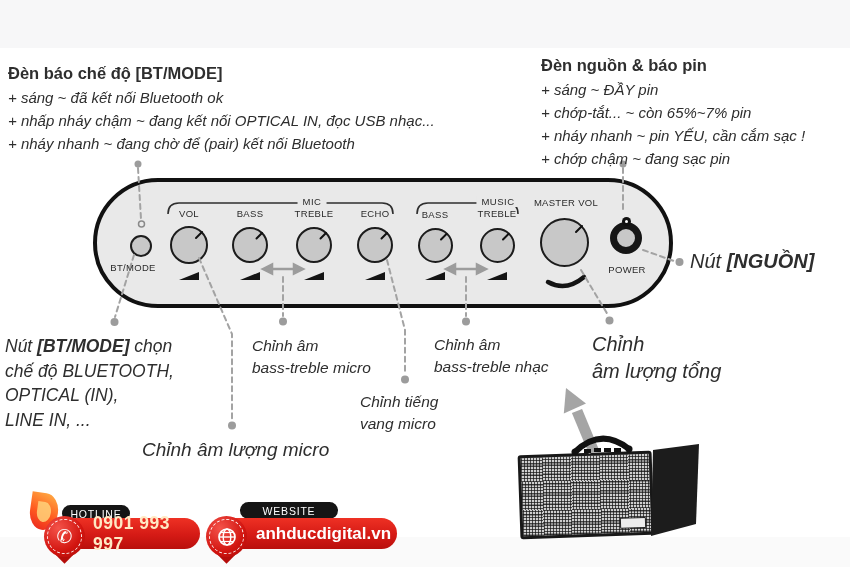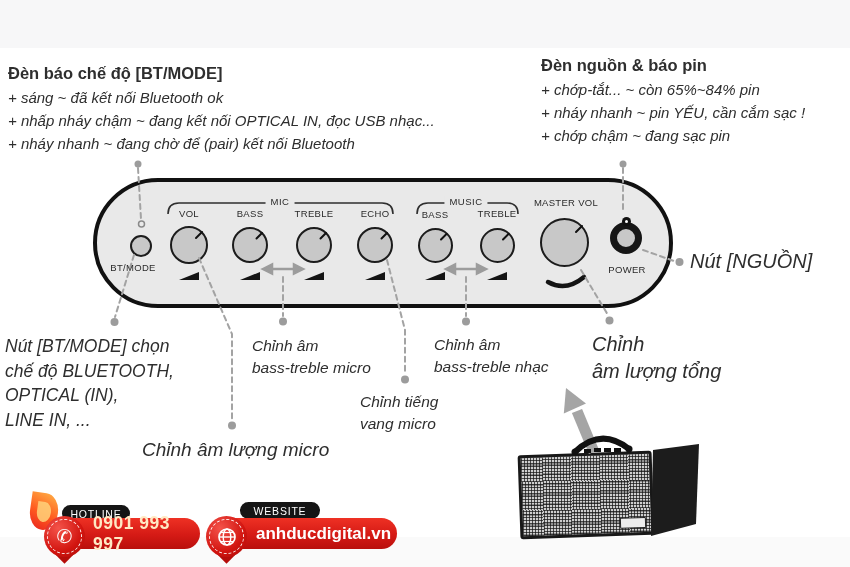--- a/index.html
+++ b/index.html
@@ -27,28 +27,28 @@
   #k-ubass{left:418px;top:228px;width:35px;height:35px;}
   #k-utreble{left:480px;top:228px;width:35px;height:35px;}
   #k-master{left:540px;top:218px;width:49px;height:49px;border-width:2.5px;}
   #k-power{left:610px;top:222px;width:32px;height:32px;border:7px solid #161616;}
   #power-led{position:absolute;left:622px;top:217px;width:9px;height:9px;background:#111;border-radius:50%;z-index:2;}
   #power-led .dot{width:3px;height:3px;background:#fff;border-radius:50%;margin:3px auto 0;}
 
   .plabel{position:absolute;z-index:4;font-size:9.5px;letter-spacing:.3px;color:#2a2a2a;
           transform:translateX(-50%);white-space:nowrap;}
   .glabel{position:absolute;z-index:4;font-size:9.5px;letter-spacing:.5px;color:#2a2a2a;
-          transform:translateX(-50%);white-space:nowrap;background:#e9e9e9;padding:0 5px;}
+          transform:translateX(-50%);white-space:nowrap;background:#e9e9e9;padding:0 5px;margin-left:32px;}
 
   
   .overlay{position:absolute;left:0;top:0;z-index:3;pointer-events:none;}
 
   
   .callout{position:absolute;font-style:italic;color:#2e2e2e;z-index:5;white-space:nowrap;}
-  .callout b{font-weight:normal;}
+  .callout b{font-weight:bold;}
   #c-btmode{left:5px;top:334px;font-size:17.5px;line-height:24.5px;}
   #c-mictone{left:252px;top:335px;font-size:15.5px;line-height:22px;}
   #c-echo{left:360px;top:391px;font-size:15.5px;line-height:22px;}
   #c-micvol{left:142px;top:439px;font-size:19px;}
   #c-musictone{left:434px;top:334px;font-size:15.5px;line-height:22px;}
   #c-master{left:592px;top:331px;font-size:20px;line-height:27px;}
   #c-power{left:690px;top:250px;font-size:20px;}
 
   
   .speaker-front{position:absolute;left:519px;top:453px;width:134px;height:84px;box-sizing:border-box;
@@ -58,21 +58,21 @@
       repeating-linear-gradient(0deg, rgba(20,20,20,.72) 0 1px, transparent 1px 3px),
       repeating-linear-gradient(90deg, rgba(20,20,20,.72) 0 1px, transparent 1px 3px),
       repeating-linear-gradient(0deg, rgba(0,0,0,.30) 0 2px, transparent 2px 10px);}
   .speaker-logo{position:absolute;right:5px;bottom:4px;width:24px;height:9px;background:#ededed;
     border:1px solid #222;border-radius:1px;}
 
   
   .badge-tab{position:absolute;z-index:7;background:#151515;color:#fff;font-weight:normal;font-size:10.5px;
     letter-spacing:.8px;border-radius:9px;display:flex;align-items:center;justify-content:center;}
   #tab-hotline{left:62px;top:505px;width:68px;height:17px;}
-  #tab-website{left:240px;top:502px;width:80px;height:17px;}
+  #tab-website{left:240px;top:502px;width:98px;height:17px;}
   .badge-pill{position:absolute;z-index:8;height:31px;border-radius:17px;box-sizing:border-box;
     background:linear-gradient(180deg,#ee3124 0%,#d51a15 55%,#b90f0c 100%);
     display:flex;align-items:center;font-weight:800;}
   #pill-hotline{left:47px;top:518px;width:153px;padding-left:46px;color:#ffe9c4;font-size:17.5px;letter-spacing:.5px;}
   #pill-website{left:210px;top:518px;width:187px;padding-left:46px;color:#ffffff;font-size:17px;text-align:right;}
   .badge-circle{position:absolute;z-index:9;width:41px;height:41px;border-radius:50%;
     background:radial-gradient(circle at 35% 30%, #f4534a 0%, #d21510 60%, #a80b08 100%);
     display:flex;align-items:center;justify-content:center;}
   #circ-hotline{left:44px;top:516px;}
   #circ-website{left:206px;top:516px;}
@@ -96,21 +96,22 @@
 
   <div class="note" id="note-left">
     <div class="title">Đèn báo chế độ [BT/MODE]</div>
     <div class="nline">+ sáng ~ đã kết nối Bluetooth ok</div>
     <div class="nline">+ nhấp nháy chậm ~ đang kết nối OPTICAL IN, đọc USB nhạc...</div>
     <div class="nline">+ nháy nhanh ~ đang chờ để (pair) kết nối Bluetooth</div>
   </div>
 
   <div class="note" id="note-right">
     <div class="title">Đèn nguồn &amp; báo pin</div>
-    <div class="nline">+ chớp-tắt... ~ còn 65%~84% pin</div>
+    <div class="nline">+ sáng ~ ĐẦY pin</div>
+    <div class="nline">+ chớp-tắt... ~ còn 65%~7% pin</div>
     <div class="nline">+ nháy nhanh ~ pin YẾU, cần cắm sạc !</div>
     <div class="nline">+ chớp chậm ~ đang sạc pin</div>
   </div>
 
   <div class="panel"></div>
 
   <div class="knob" id="k-bt"></div>
   <div class="knob" id="k-vol"></div>
   <div class="knob" id="k-mbass"></div>
   <div class="knob" id="k-mtreble"></div>

